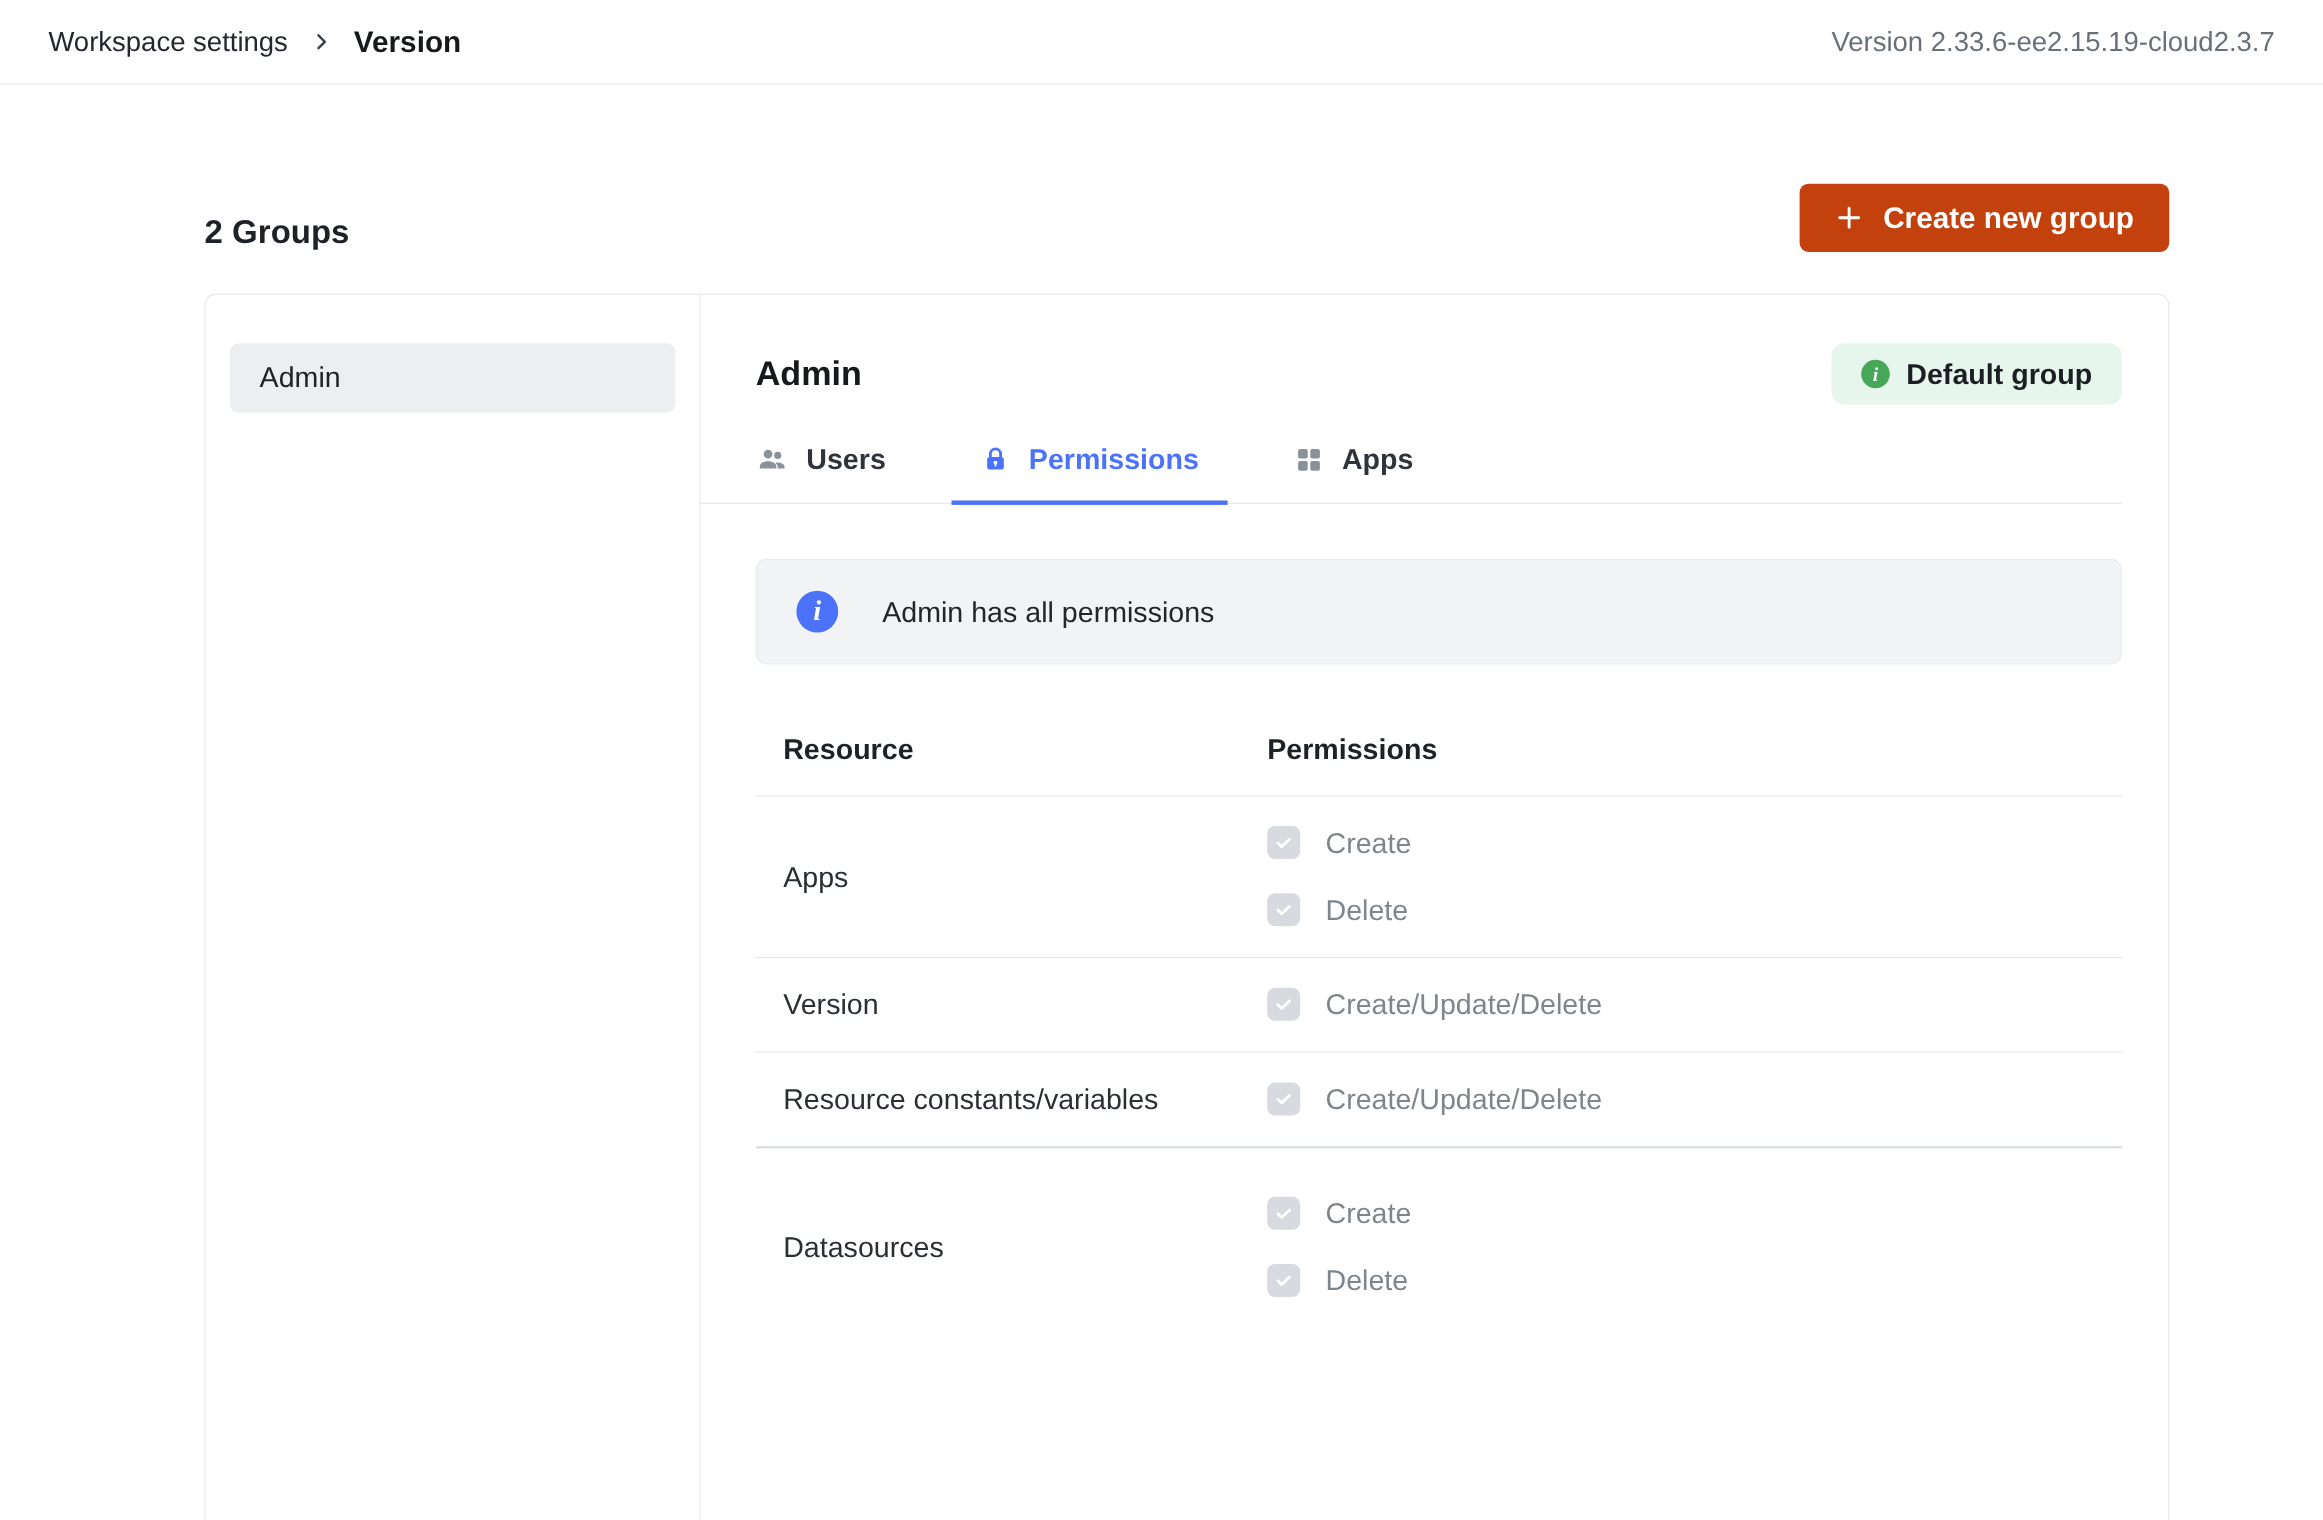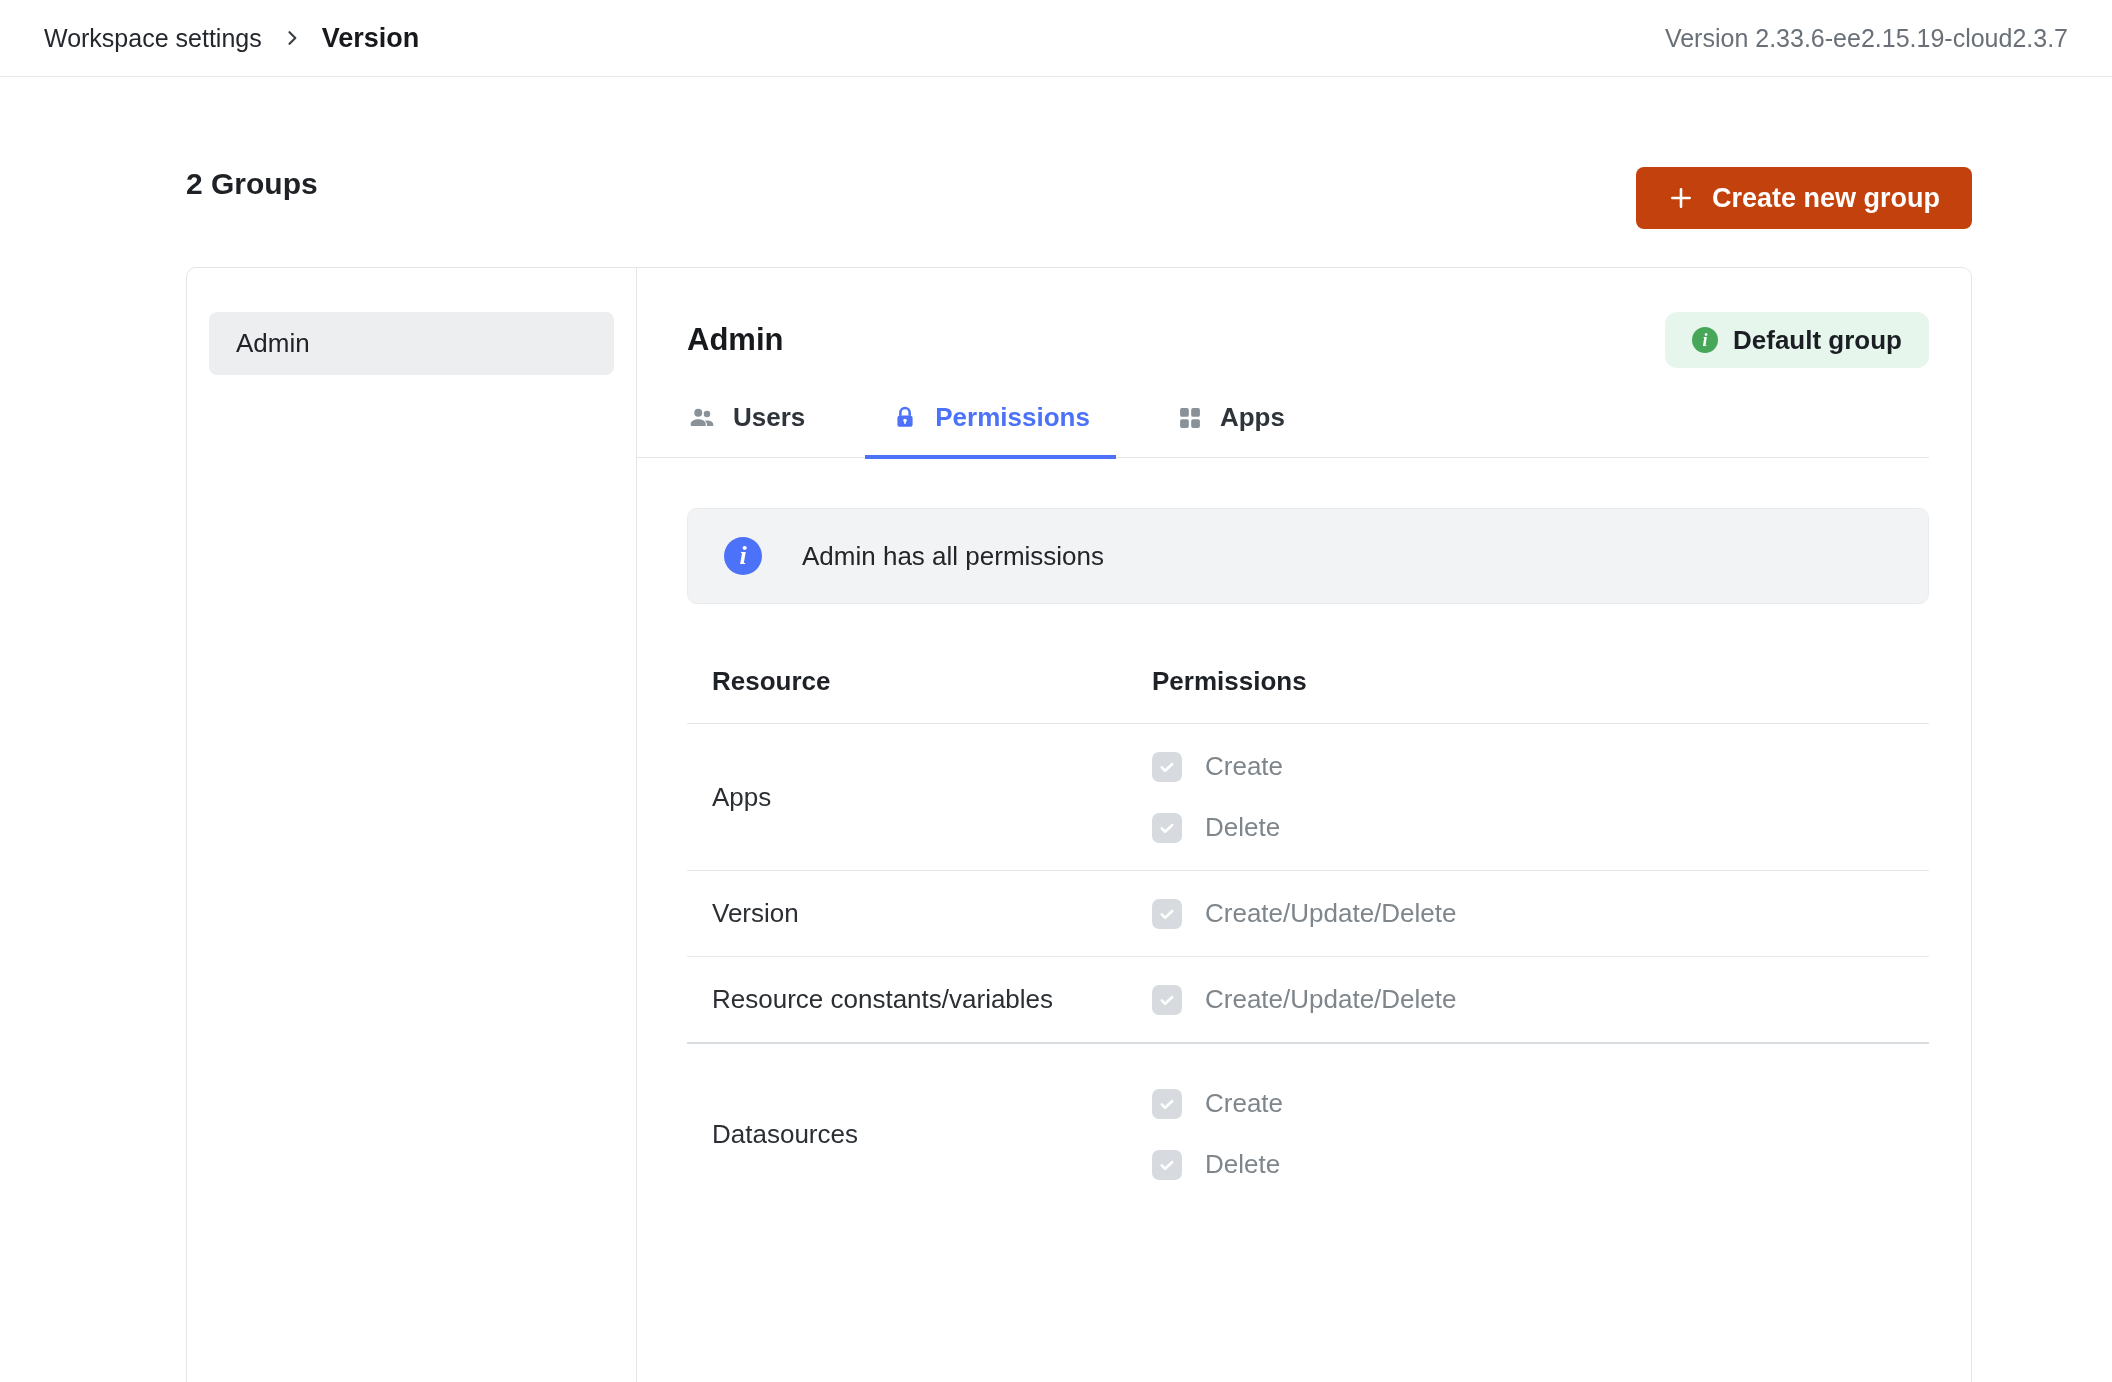--- a/index.html
+++ b/index.html
@@ -25,21 +25,21 @@
   .crumb-chevron { display: flex; align-items: center; }
   .crumb-current { font-size: 27px; font-weight: 700; color: #17191c; }
   .version { font-size: 25px; color: #697077; }
 
   
   .content { width: 1786px; margin-left: 186px; }
 
   .toolbar {
     margin-top: 90px;
     display: flex;
-    align-items: flex-start;
+    align-items: flex-end;
     justify-content: space-between;
   }
   .groups-count { font-size: 30px; font-weight: 600; color: #1e2226; }
   .create-btn {
     height: 62px;
     background: #c2410c;
     border: none;
     border-radius: 8px;
     color: #fff;
     font-family: "Liberation Sans", sans-serif;
@@ -170,21 +170,21 @@
     padding: 14px 0 26px;
     border-bottom: 1px solid #e3e5e8;
   }
   .t-head .th { font-size: 26px; font-weight: 600; color: #1e2226; }
   .cell-resource { padding-left: 25px; font-size: 26px; color: #2b2f33; }
   .cell-perms { padding-left: 22px; display: flex; flex-direction: column; gap: 30px; }
   .data-row { padding: 27px 0; border-bottom: 1px solid #e6e8eb; }
   .data-row.heavy-divider { border-bottom: 2px solid #d9dde1; }
   .data-row.last { border-bottom: none; padding-top: 44px; padding-bottom: 40px; }
 
-  .perm-line { display: flex; align-items: flex-end; gap: 23px; }
+  .perm-line { display: flex; align-items: flex-start; gap: 23px; }
   .checkbox {
     width: 30px; height: 30px;
     border-radius: 7px;
     background: #d7dbdf;
     display: flex; align-items: center; justify-content: center;
     flex-shrink: 0;
     cursor: default;
   }
   .perm-label { font-size: 26px; color: #7e868c; }
 

